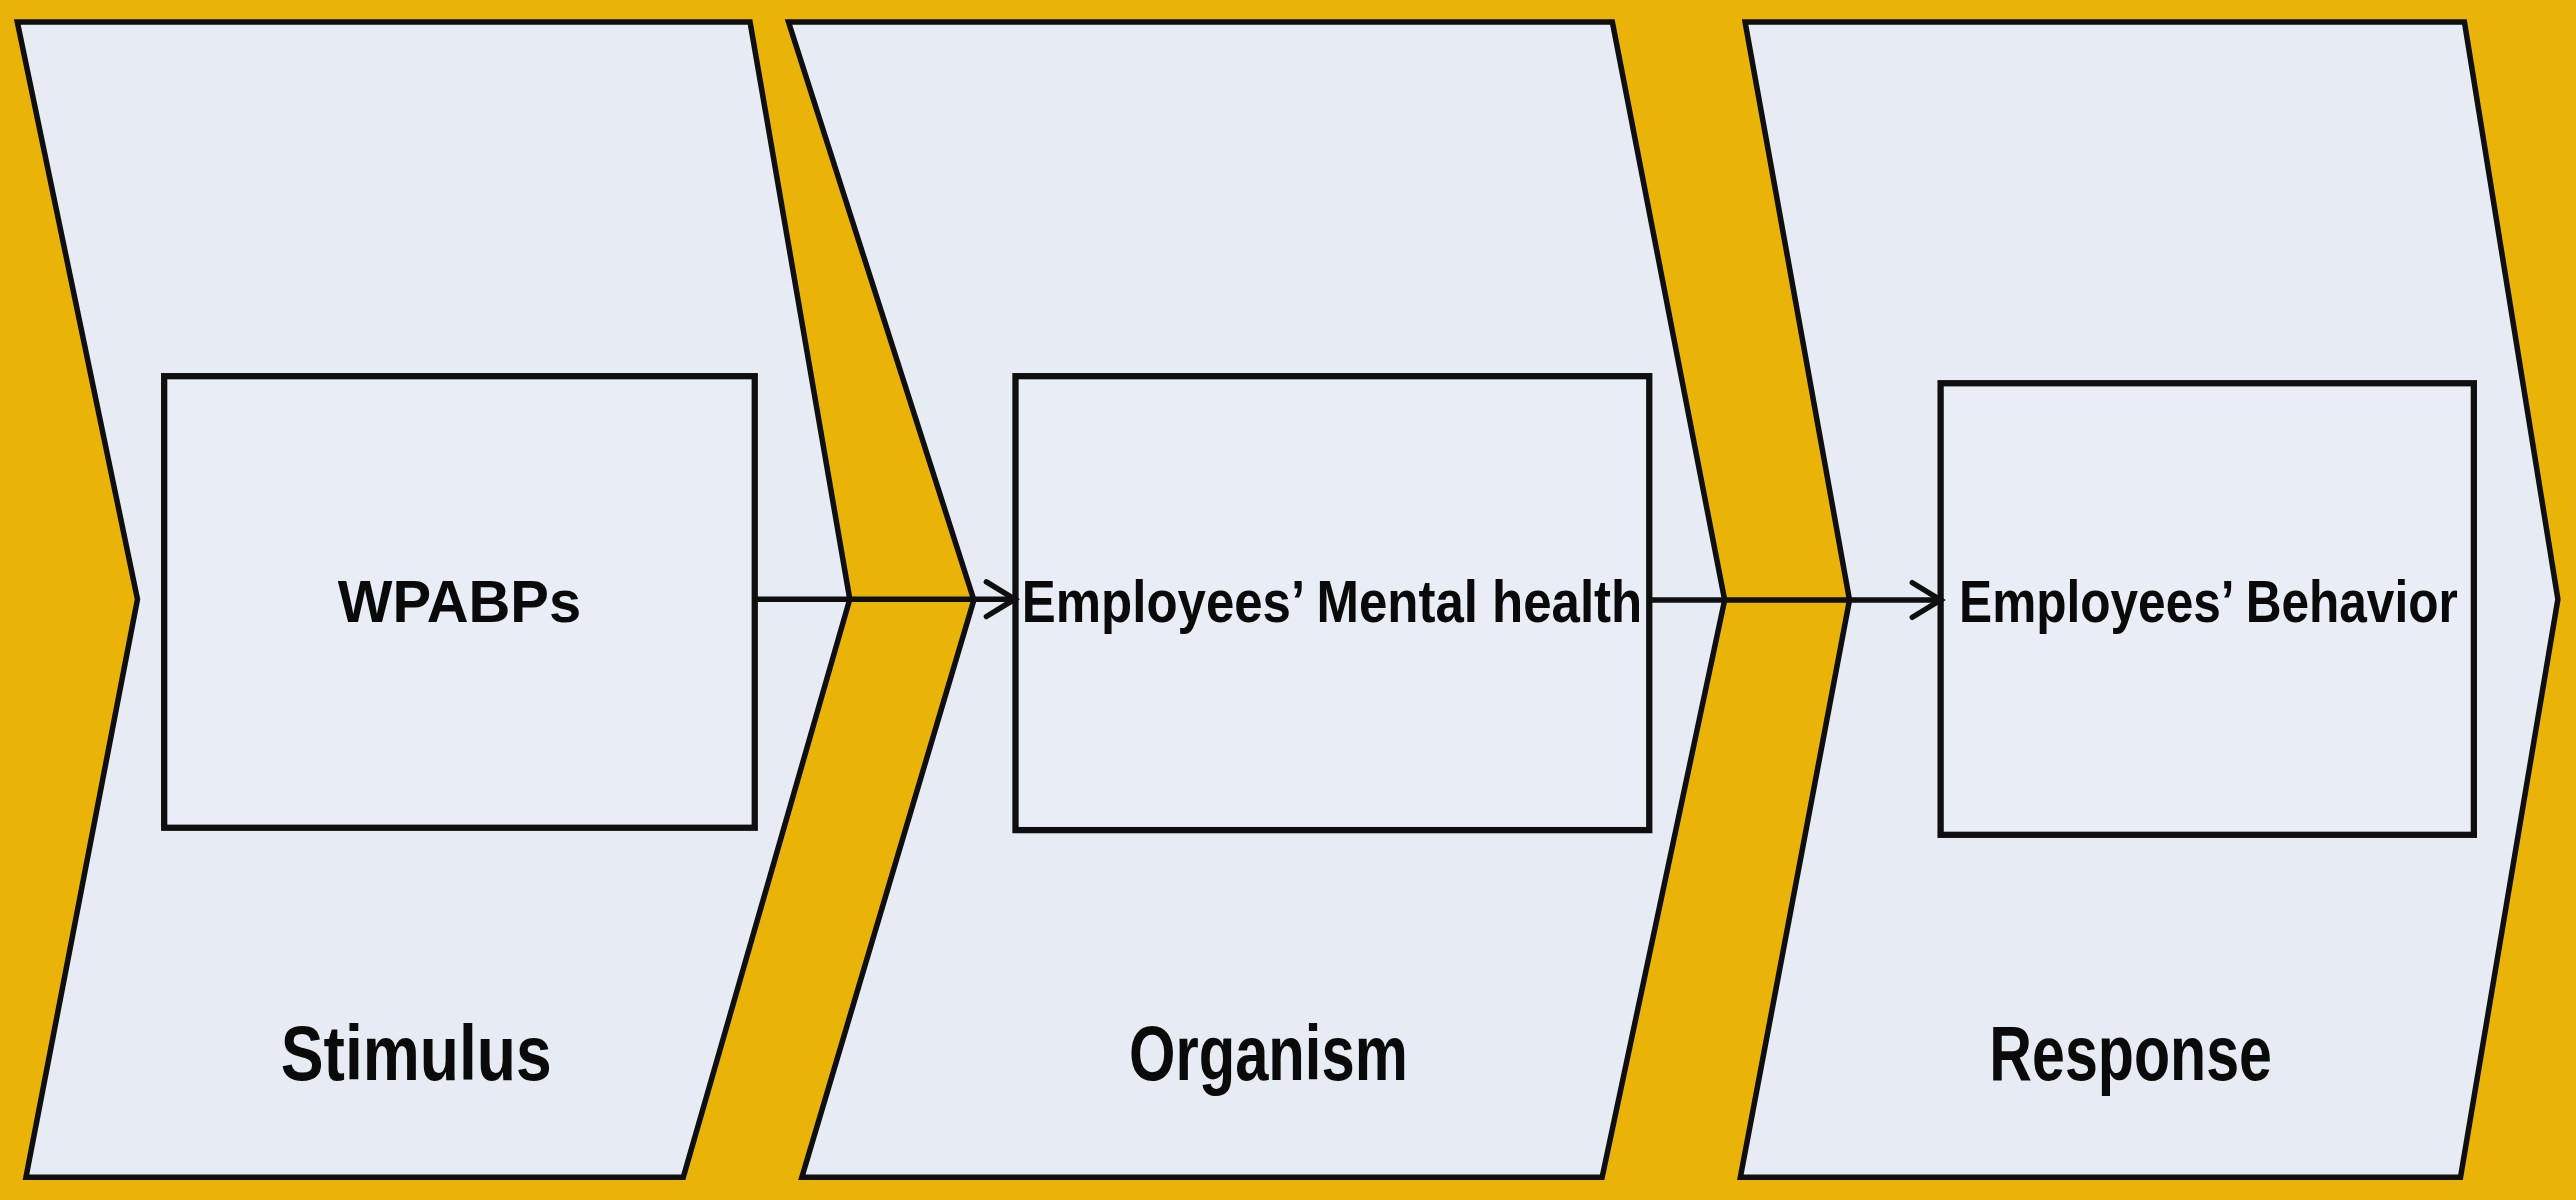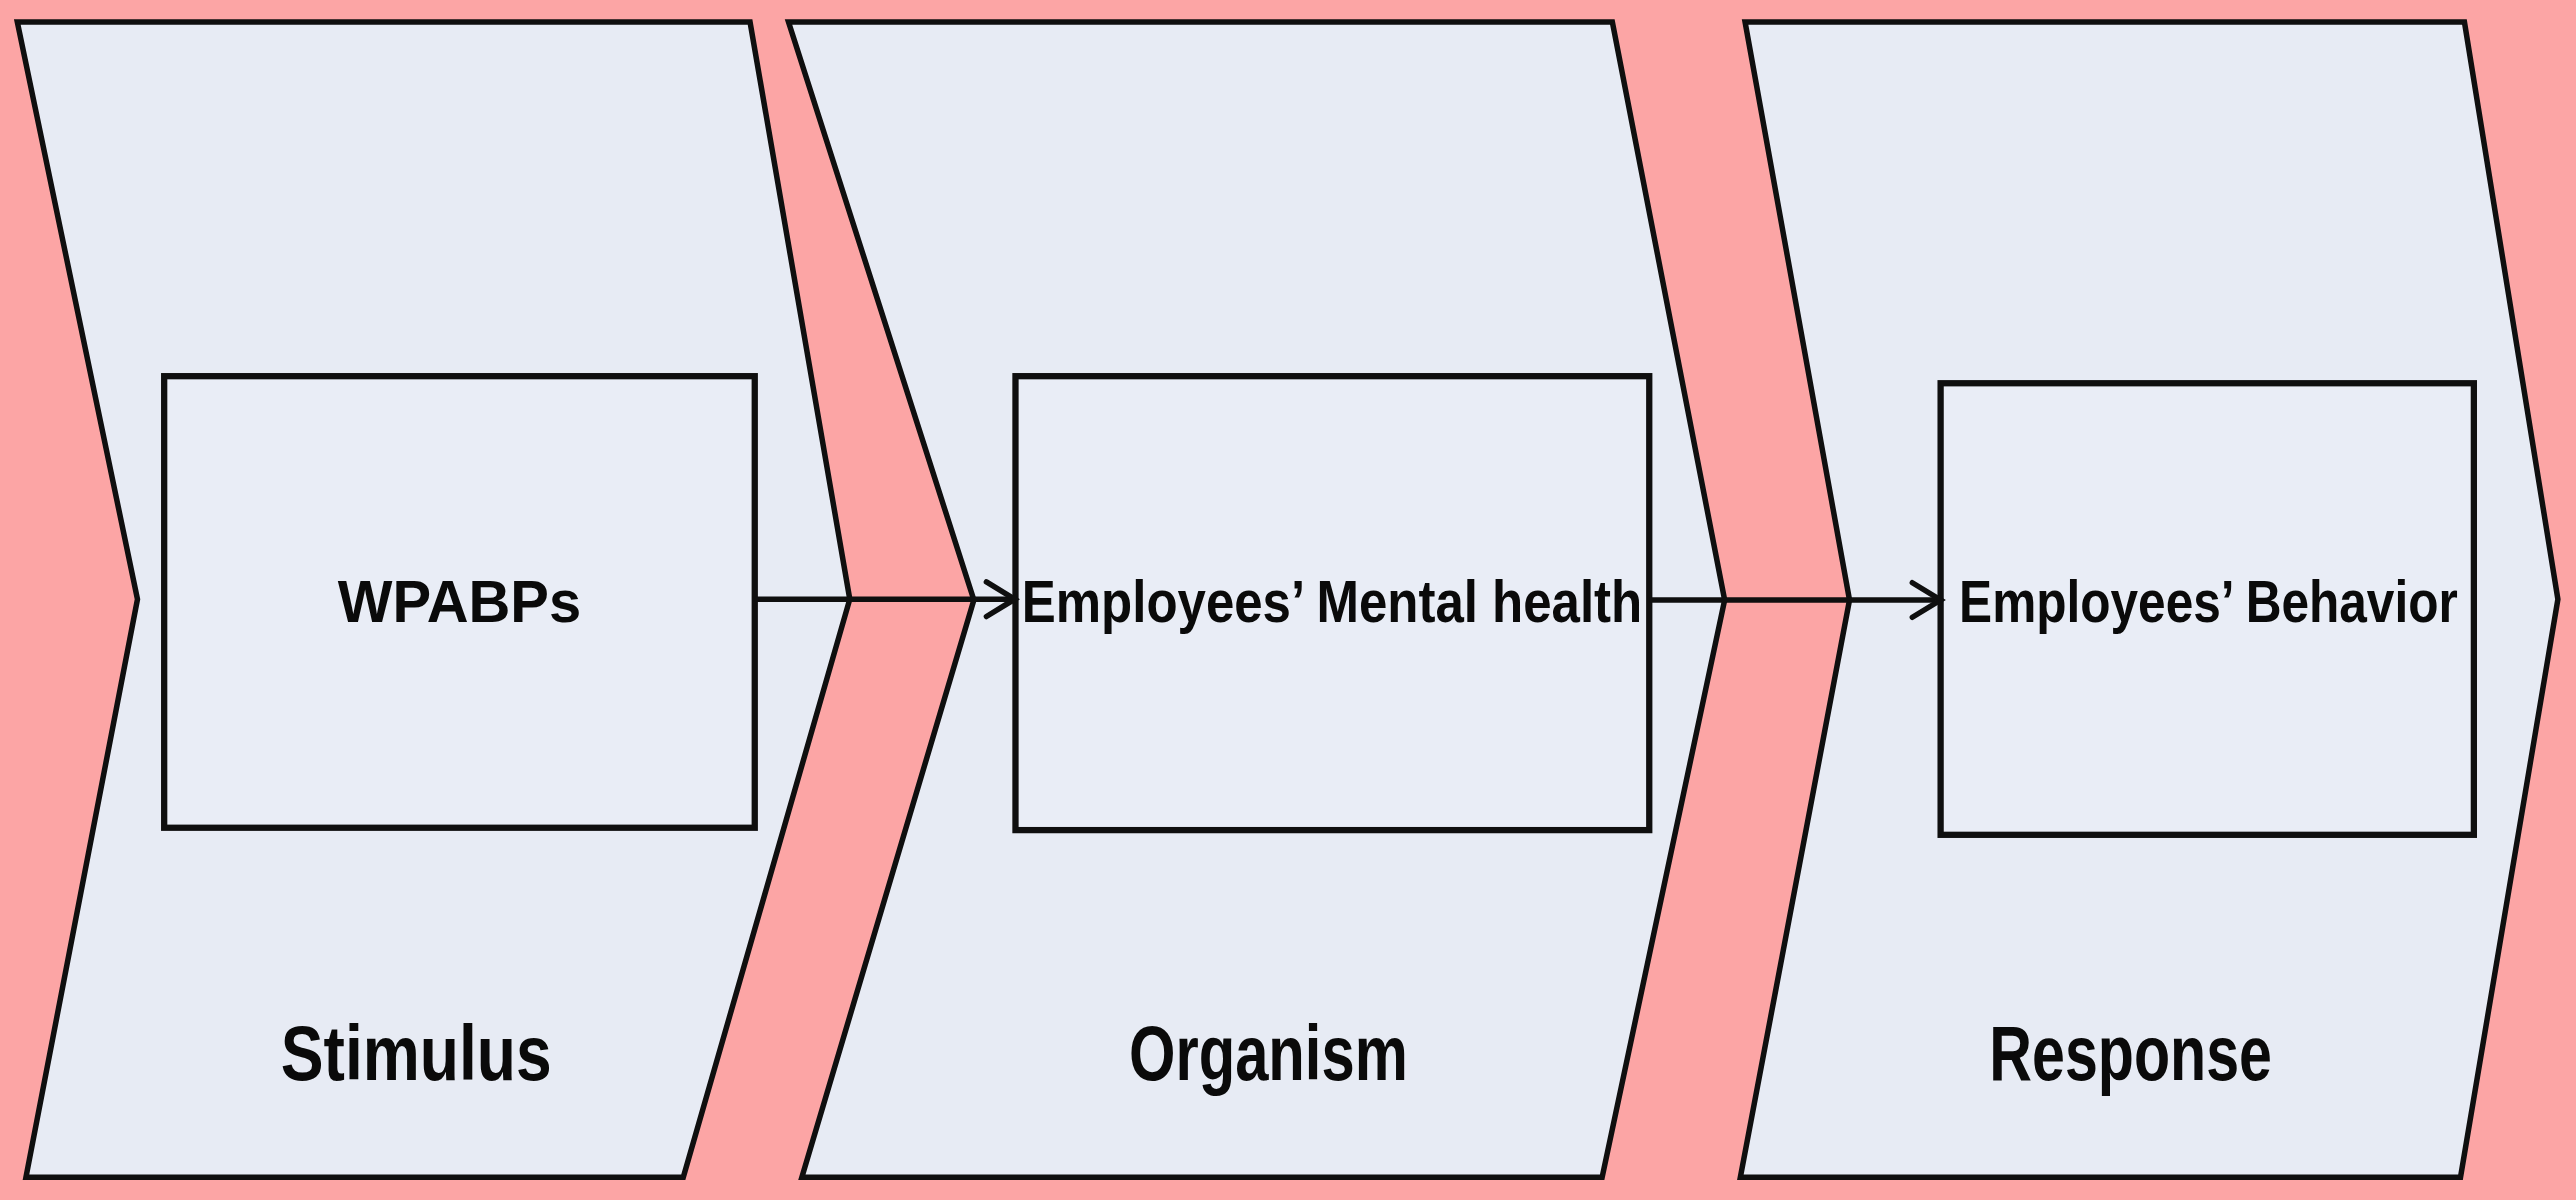--- a/index.html
+++ b/index.html
@@ -3,21 +3,21 @@
 <meta charset="utf-8">
 <style>
   html, body {
     margin: 0;
     padding: 0;
     background: #ffffff;
   }
   .diagram-wrap {
     width: 2576px;
     height: 1200px;
-    background: #fca5a5;
+    background: #eab308;
   }
   svg { display: block; width: 100%; height: 100%; }
   .chevron {
     stroke: #0f0f0f;
     stroke-width: 7;
     stroke-linejoin: miter;
   }
   .inner-box {
     stroke: #0f0f0f;
     stroke-width: 8;

